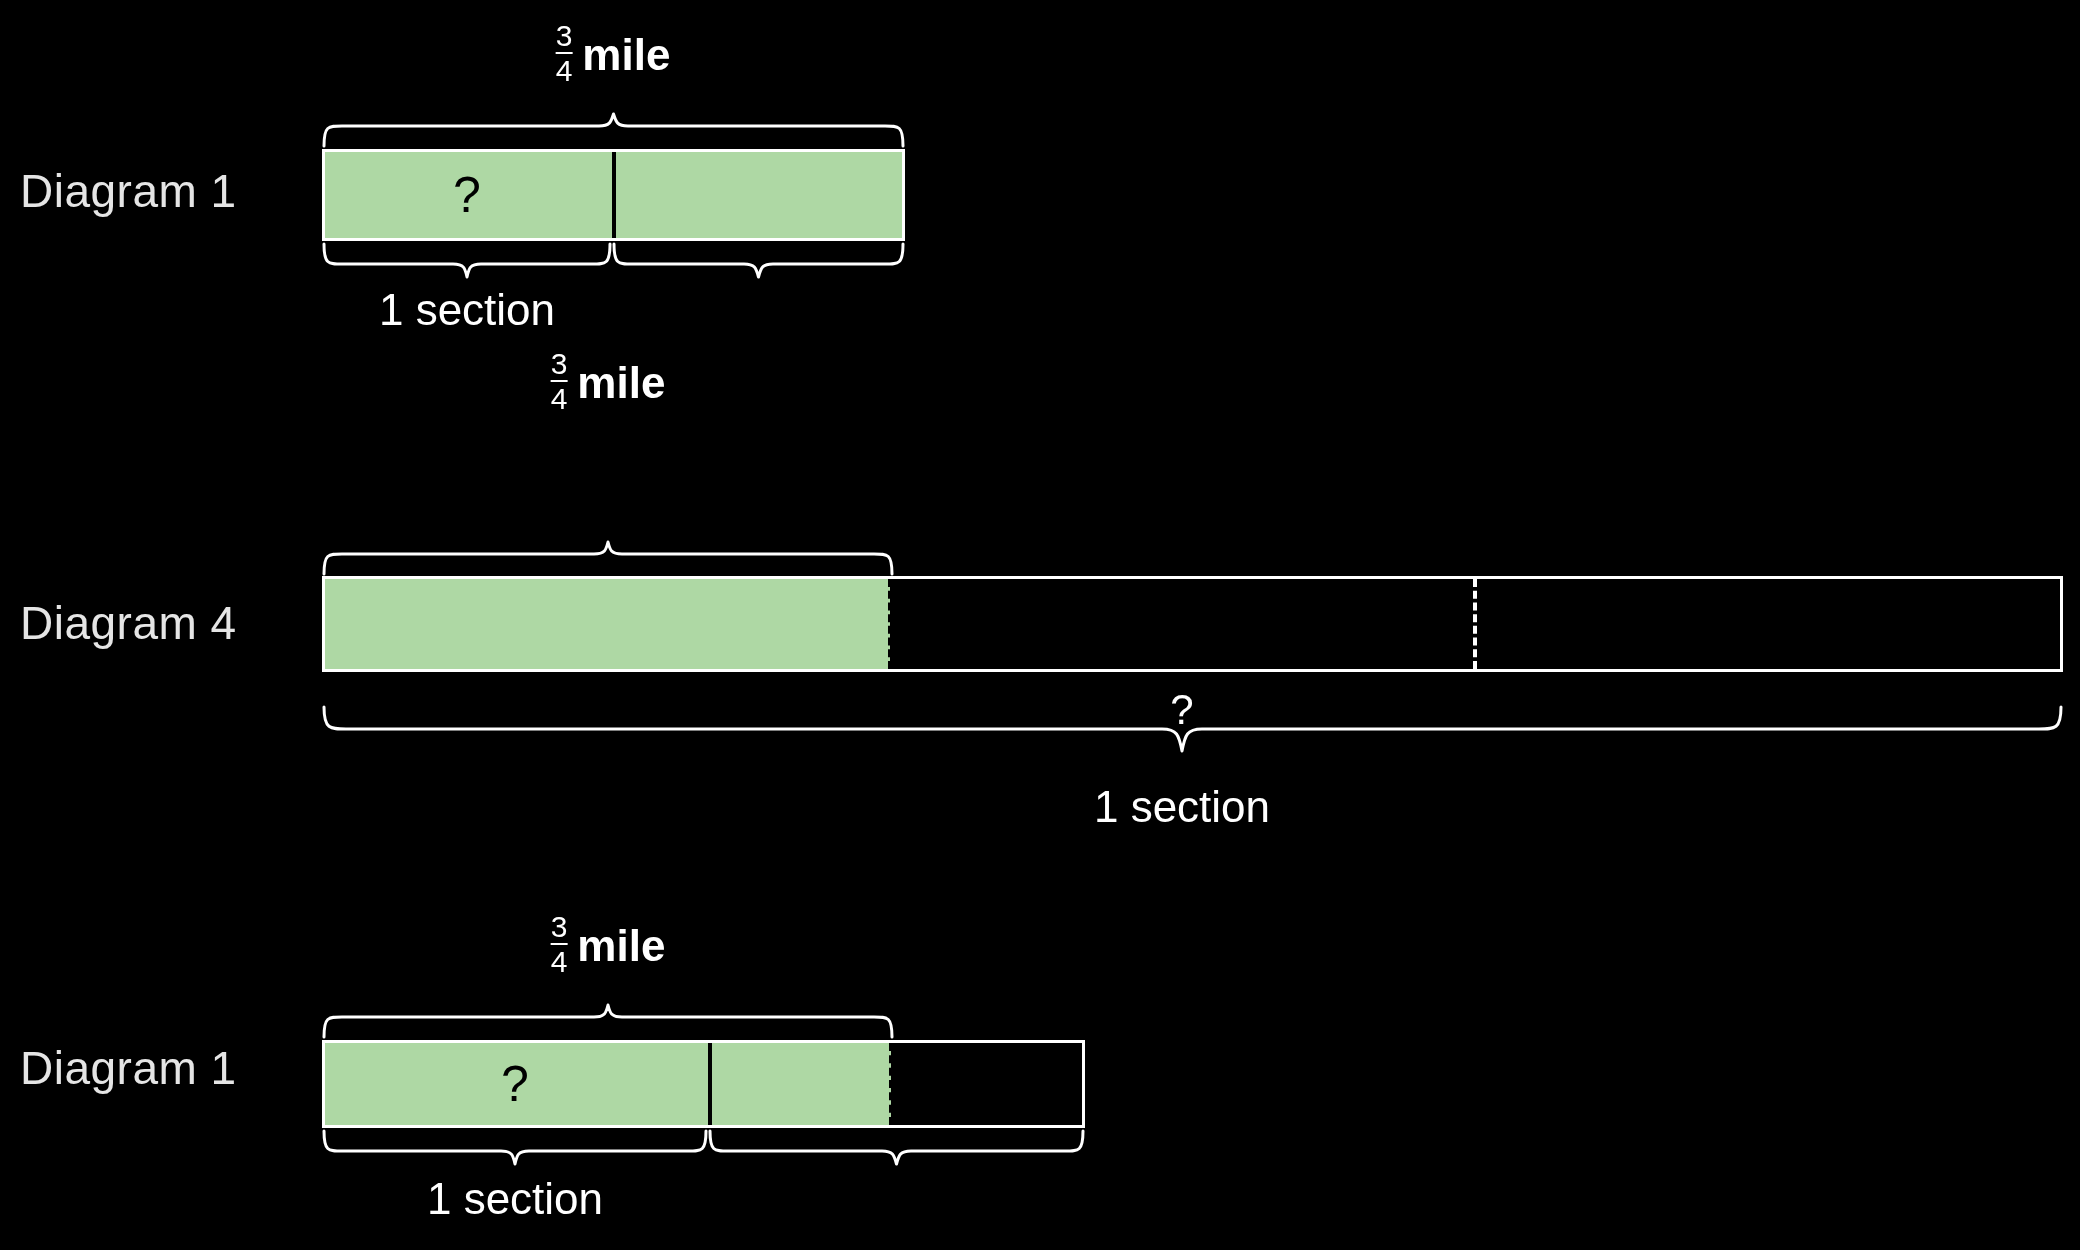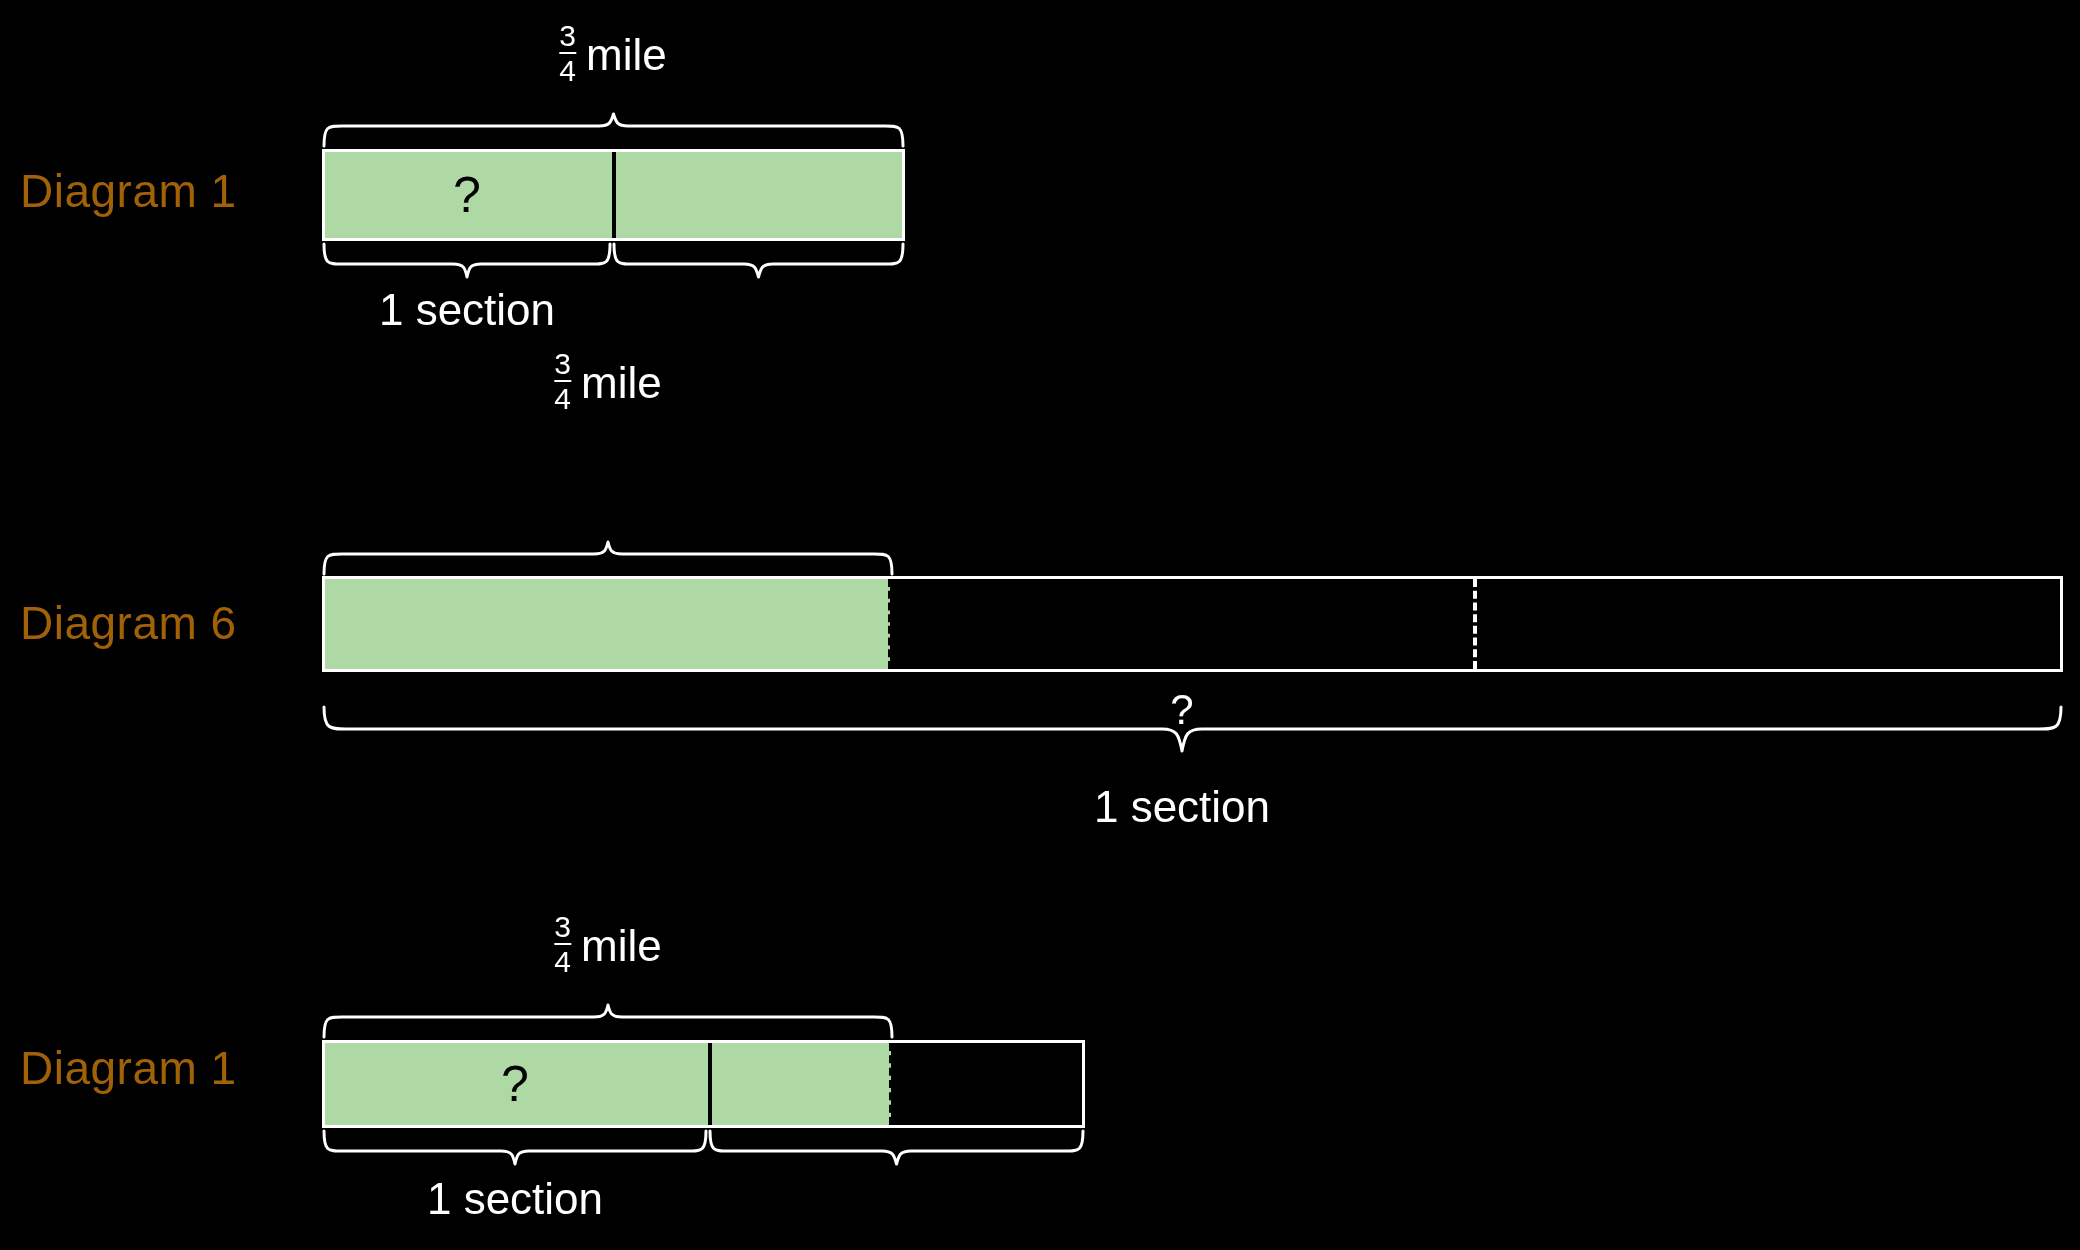--- a/index.html
+++ b/index.html
@@ -10,21 +10,21 @@
   #stage {
     position: relative;
     width: 2080px;
     height: 1250px;
     background: #000000;
     overflow: hidden;
     font-family: "Liberation Sans", sans-serif;
   }
   .diagram-label {
     position: absolute;
-    color: #a16207;
+    color: #e5e5e5;
     font-size: 46px;
     line-height: 1;
     white-space: nowrap;
     letter-spacing: 0.5px;
   }
   .bar {
     position: absolute;
     box-sizing: border-box;
     border: 3px solid #ffffff;
     background: #000000;
@@ -87,20 +87,21 @@
   .frac .den {
     display: block;
     border-top: 2px solid #ffffff;
     padding-top: 1px;
   }
   .unit {
     display: inline-block;
     vertical-align: middle;
     margin-left: 10px;
     font-size: 44px;
+    font-weight: bold;
   }
   .qmark-dark {
     position: absolute;
     color: #000000;
     font-size: 50px;
     line-height: 1;
     transform: translate(-50%, -50%);
   }
   .qmark-light {
     position: absolute;
@@ -141,21 +142,21 @@
     </svg>
   </div>
   <div class="brace-label" style="left:467px; top:288px;">1 section</div>
 
   <div class="brace" style="left:612px; top:242px; width:293px; height:38px;">
     <svg width="293" height="38" viewBox="0 0 293 38" preserveAspectRatio="none">
       <path d="M 2 2 C 2 22, 6 22, 20 22 L 132 22 C 143 22, 144 26, 146.5 35 C 149 26, 150 22, 161 22 L 273 22 C 287 22, 291 22, 291 2"></path>
     </svg>
   </div>
 
-  <div class="diagram-label" style="left:20px; top:600px;">Diagram 6</div>
+  <div class="diagram-label" style="left:20px; top:600px;">Diagram 4</div>
 
   <div class="brace" style="left:322px; top:540px; width:572px; height:36px;">
     <svg width="572" height="36" viewBox="0 0 572 36" preserveAspectRatio="none">
       <path d="M 2 34 C 2 14, 6 14, 20 14 L 272 14 C 283 14, 284 10, 286 2 C 288 10, 289 14, 300 14 L 552 14 C 566 14, 570 14, 570 34"></path>
     </svg>
   </div>
   <div class="brace-label" style="left:608px; top:350px;">
     <span class="frac">
       <span class="num">3</span>
       <span class="den">4</span>

